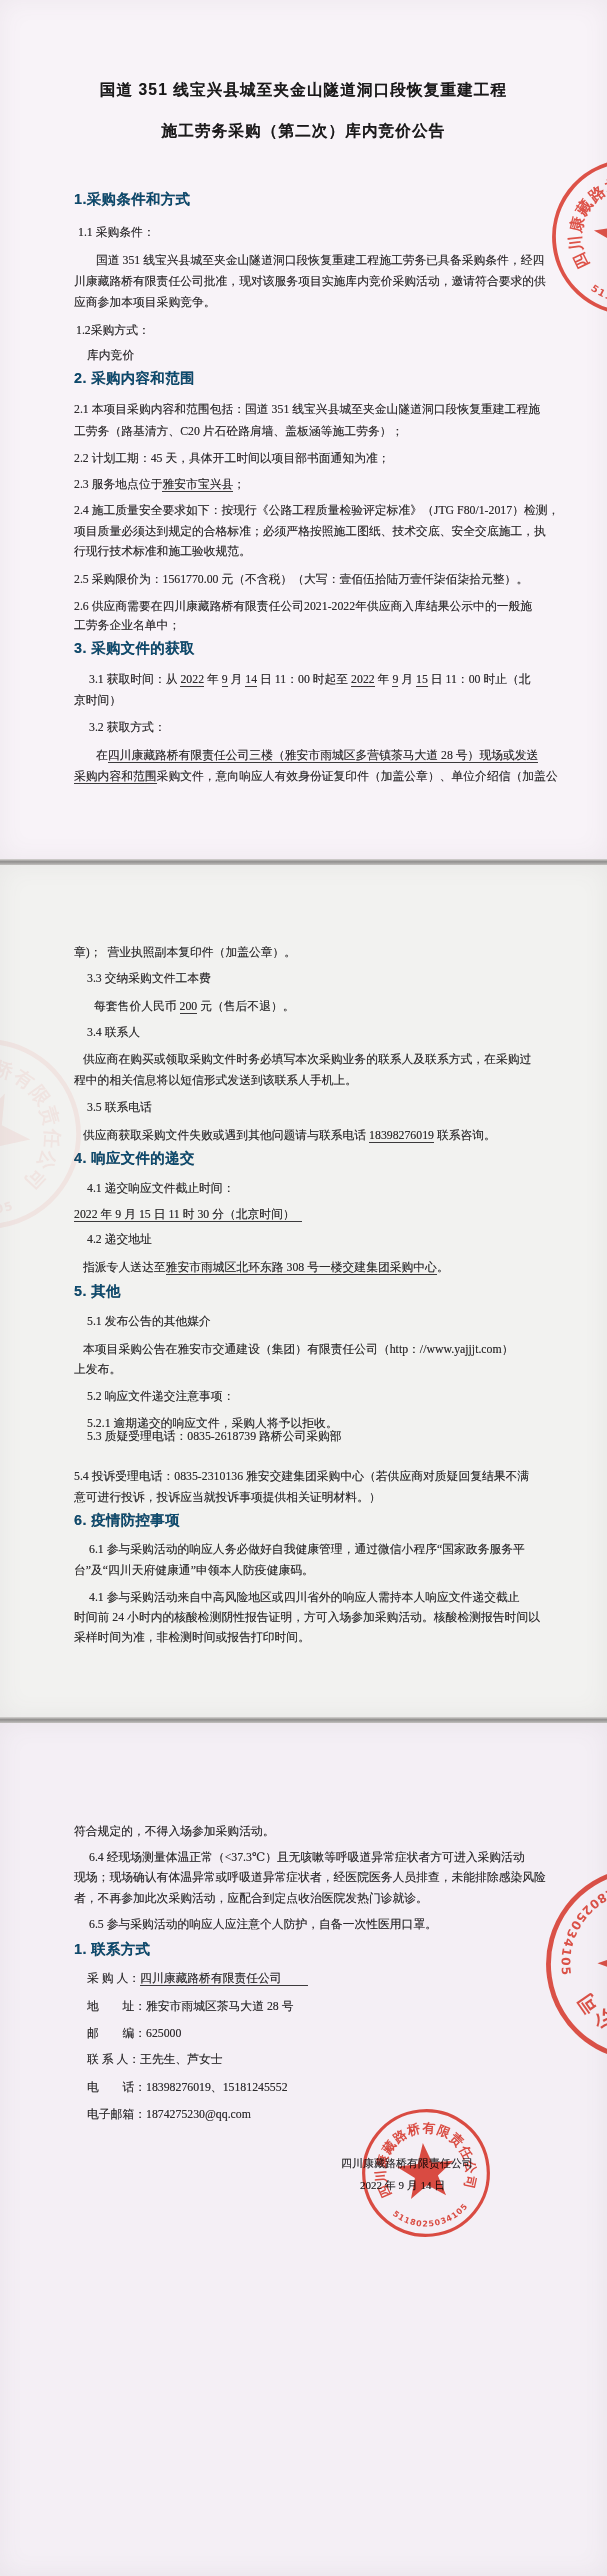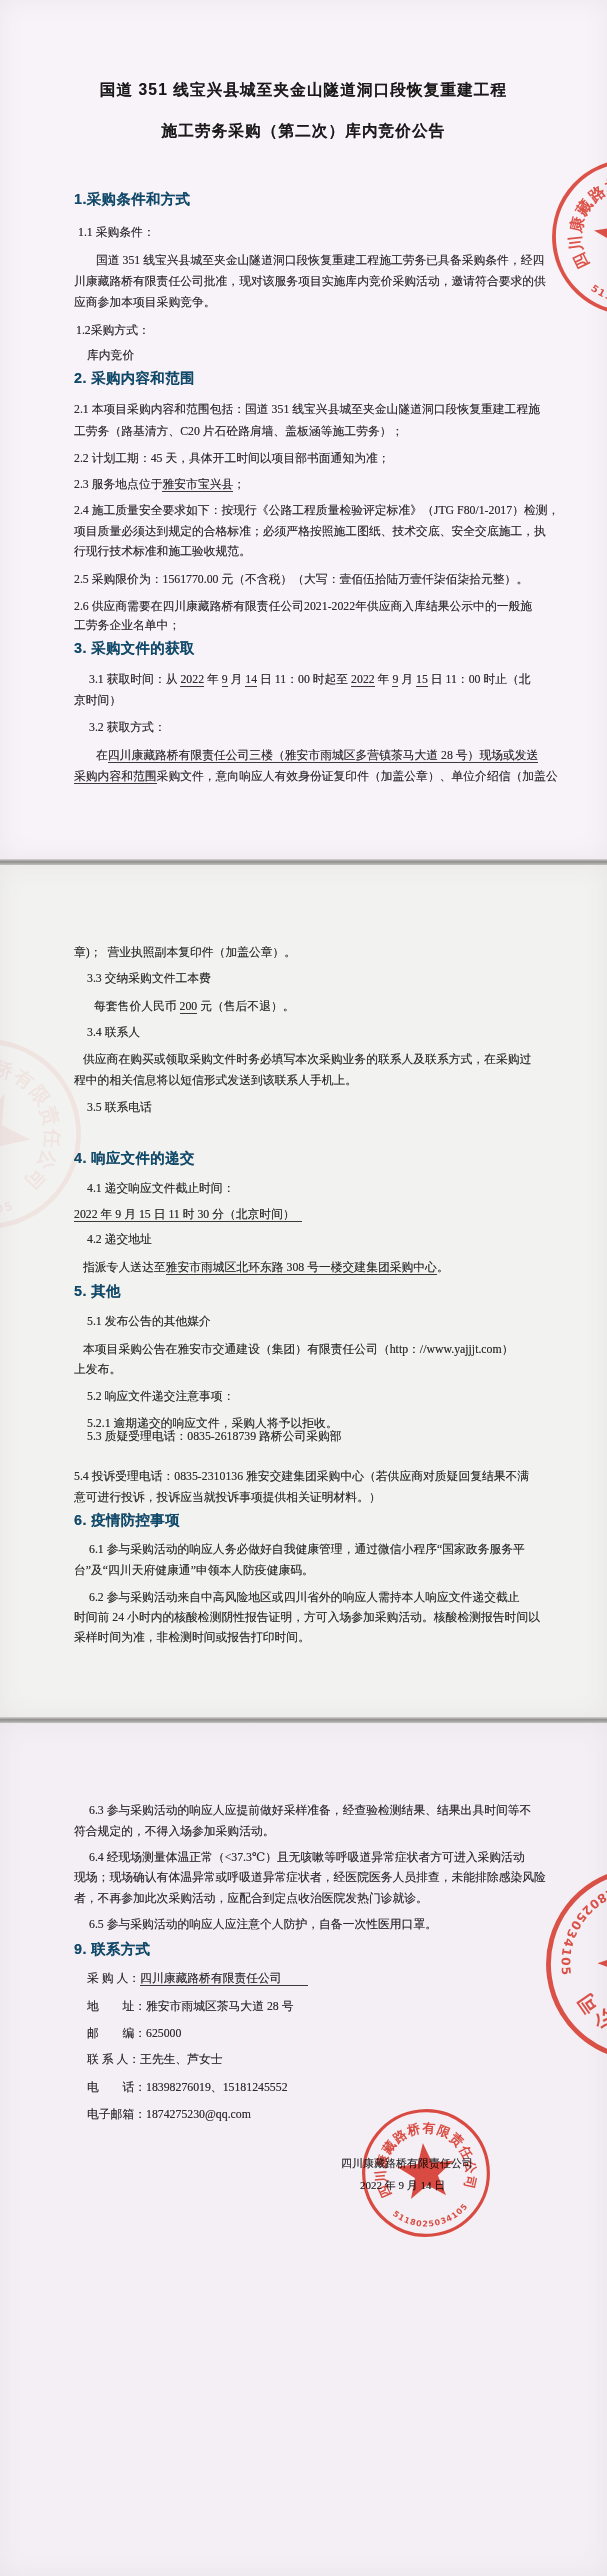--- a/index.html
+++ b/index.html
@@ -82,38 +82,39 @@
     </div>
     <div class="sep" data-name="page-separator"></div>
     <div class="page" data-name="page-2" style="height: 852px; background: rgb(242, 242, 240);">
       <div class="line body" data-name="text-line" style="top: 80px; left: 74px;">章)；  营业执照副本复印件（加盖公章）。</div>
       <div class="line body" data-name="text-line" style="top: 106px; left: 87px;">3.3 交纳采购文件工本费</div>
       <div class="line body" data-name="text-line" style="top: 134px; left: 86px; margin-left: 8px;">每套售价人民币 <span class="u" data-name="underlined-text">200</span> 元（售后不退）。</div>
       <div class="line body" data-name="text-line" style="top: 160px; left: 87px;">3.4 联系人</div>
       <div class="line body" data-name="text-line" style="top: 187px; left: 83px;">供应商在购买或领取采购文件时务必填写本次采购业务的联系人及联系方式，在采购过</div>
       <div class="line body" data-name="text-line" style="top: 208px; left: 74px;">程中的相关信息将以短信形式发送到该联系人手机上。</div>
       <div class="line body" data-name="text-line" style="top: 235px; left: 87px;">3.5 联系电话</div>
+      <div class="line body" data-name="text-line" style="top: 263px; left: 83px;">供应商获取采购文件失败或遇到其他问题请与联系电话 <span class="u" data-name="underlined-text">18398276019</span> 联系咨询。</div>
       <div class="line h" data-name="section-heading" style="top: 284px; left: 74px;">4. 响应文件的递交</div>
       <div class="line body" data-name="text-line" style="top: 316px; left: 87px;">4.1 递交响应文件截止时间：</div>
       <div class="line body" data-name="text-line" style="top: 342px; left: 74px;"><span class="u" data-name="underlined-text" style="padding-right: 7.6px;">2022 年 9 月 15 日 11 时 30 分（北京时间）</span></div>
       <div class="line body" data-name="text-line" style="top: 367px; left: 87px;">4.2 递交地址</div>
       <div class="line body" data-name="text-line" style="top: 395px; left: 83px;">指派专人送达至<span class="u" data-name="underlined-text">雅安市雨城区北环东路 308 号一楼交建集团采购中心</span>。</div>
       <div class="line h" data-name="section-heading" style="top: 417px; left: 74px;">5. 其他</div>
       <div class="line body" data-name="text-line" style="top: 449px; left: 87px;">5.1 发布公告的其他媒介</div>
       <div class="line body" data-name="text-line" style="top: 477px; left: 83px;">本项目采购公告在雅安市交通建设（集团）有限责任公司（http：//www.yajjjt.com）</div>
       <div class="line body" data-name="text-line" style="top: 497px; left: 74px;">上发布。</div>
       <div class="line body" data-name="text-line" style="top: 524px; left: 87px;">5.2 响应文件递交注意事项：</div>
       <div class="line body" data-name="text-line" style="top: 551px; left: 87px;">5.2.1 逾期递交的响应文件，采购人将予以拒收。</div>
       <div class="line body" data-name="text-line" style="top: 564px; left: 87px;">5.3 质疑受理电话：0835-2618739 路桥公司采购部</div>
       <div class="line body" data-name="text-line" style="top: 604px; left: 74px;">5.4 投诉受理电话：0835-2310136 雅安交建集团采购中心（若供应商对质疑回复结果不满</div>
       <div class="line body" data-name="text-line" style="top: 625px; left: 74px;">意可进行投诉，投诉应当就投诉事项提供相关证明材料。）</div>
       <div class="line h" data-name="section-heading" style="top: 646px; left: 74px;">6. 疫情防控事项</div>
       <div class="line body" data-name="text-line" style="top: 677px; left: 89px; font-family: Liberation Serif, serif;">6.1 参与采购活动的响应人务必做好自我健康管理，通过微信小程序“国家政务服务平</div>
       <div class="line body" data-name="text-line" style="top: 698px; left: 74px;">台”及“四川天府健康通”申领本人防疫健康码。</div>
-      <div class="line body" data-name="text-line" style="top: 725px; left: 89px;">6.2 参与采购活动来自中高风险地区或四川省外的响应人需持本人响应文件递交截止</div>
+      <div class="line body" data-name="text-line" style="top: 725px; left: 89px;">4.1 参与采购活动来自中高风险地区或四川省外的响应人需持本人响应文件递交截止</div>
       <div class="line body" data-name="text-line" style="top: 745px; left: 74px;">时间前 24 小时内的核酸检测阴性报告证明，方可入场参加采购活动。核酸检测报告时间以</div>
       <div class="line body" data-name="text-line" style="top: 765px; left: 74px;">采样时间为准，非检测时间或报告打印时间。</div>
       <svg width="202" height="202" viewBox="0 0 266 266" class="stamp" data-name="seal-page2-ghost" style="left: -115px; top: 168px; opacity: 0.07; transform: rotate(25deg); transform-origin: center center;">
         <circle cx="133" cy="133" r="121.875" fill="none" stroke="#e0382a" stroke-width="6.25"></circle>
         <polygon points="133.0,74.3 147.0,113.8 188.9,114.8 155.6,140.3 167.5,180.5 133.0,156.8 98.5,180.5 110.4,140.3 77.1,114.8 119.0,113.8" fill="#e0382a"></polygon>
         <text x="49.782554824174056" y="160.0389870078079" text-anchor="middle" dominant-baseline="central" font-size="25" font-weight="600" fill="#e0382a" font-family="&quot;Liberation Serif&quot;,&quot;DejaVu Serif&quot;,serif" transform="rotate(-108 49.782554824174056 160.0389870078079)">四</text>
         <text x="45.535683127533446" y="130.50134555555155" text-anchor="middle" dominant-baseline="central" font-size="25" font-weight="600" fill="#e0382a" font-family="&quot;Liberation Serif&quot;,&quot;DejaVu Serif&quot;,serif" transform="rotate(-88.36363636363636 45.535683127533446 130.50134555555155)">川</text>
         <text x="51.46189744399793" y="101.25432578181889" text-anchor="middle" dominant-baseline="central" font-size="25" font-weight="600" fill="#e0382a" font-family="&quot;Liberation Serif&quot;,&quot;DejaVu Serif&quot;,serif" transform="rotate(-68.72727272727272 51.46189744399793 101.25432578181889)">康</text>
         <text x="66.8719122440024" y="75.69968577978756" text-anchor="middle" dominant-baseline="central" font-size="25" font-weight="600" fill="#e0382a" font-family="&quot;Liberation Serif&quot;,&quot;DejaVu Serif&quot;,serif" transform="rotate(-49.09090909090909 66.8719122440024 75.69968577978756)">藏</text>
         <text x="89.97336909350967" y="56.80971825201949" text-anchor="middle" dominant-baseline="central" font-size="25" font-weight="600" fill="#e0382a" font-family="&quot;Liberation Serif&quot;,&quot;DejaVu Serif&quot;,serif" transform="rotate(-29.454545454545453 89.97336909350967 56.80971825201949)">路</text>
@@ -134,27 +135,26 @@
         <text x="145.18693434051477" y="232.2546151641322" text-anchor="middle" dominant-baseline="central" font-size="15.625" font-weight="600" fill="#e0382a" font-family="&quot;DejaVu Sans&quot;,&quot;Liberation Sans&quot;,sans-serif" transform="rotate(353 145.18693434051477 232.2546151641322)">0</text>
         <text x="157.19218955996678" y="230.02957262759963" text-anchor="middle" dominant-baseline="central" font-size="15.625" font-weight="600" fill="#e0382a" font-family="&quot;DejaVu Sans&quot;,&quot;Liberation Sans&quot;,sans-serif" transform="rotate(346 157.19218955996678 230.02957262759963)">3</text>
         <text x="168.83679495453003" y="226.35804264972018" text-anchor="middle" dominant-baseline="central" font-size="15.625" font-weight="600" fill="#e0382a" font-family="&quot;DejaVu Sans&quot;,&quot;Liberation Sans&quot;,sans-serif" transform="rotate(339 168.83679495453003 226.35804264972018)">4</text>
         <text x="179.9471562785891" y="221.29475928589267" text-anchor="middle" dominant-baseline="central" font-size="15.625" font-weight="600" fill="#e0382a" font-family="&quot;DejaVu Sans&quot;,&quot;Liberation Sans&quot;,sans-serif" transform="rotate(332 179.9471562785891 221.29475928589267)">1</text>
         <text x="190.35764363510464" y="214.91520442889916" text-anchor="middle" dominant-baseline="central" font-size="15.625" font-weight="600" fill="#e0382a" font-family="&quot;DejaVu Sans&quot;,&quot;Liberation Sans&quot;,sans-serif" transform="rotate(325 190.35764363510464 214.91520442889916)">0</text>
         <text x="199.91306063588584" y="207.3144825477394" text-anchor="middle" dominant-baseline="central" font-size="15.625" font-weight="600" fill="#e0382a" font-family="&quot;DejaVu Sans&quot;,&quot;Liberation Sans&quot;,sans-serif" transform="rotate(318 199.91306063588584 207.3144825477394)">5</text>
       </svg>
     </div>
     <div class="sep" data-name="page-separator"></div>
     <div class="page" data-name="page-3" style="height: 853px; background: rgb(244, 239, 245);">
-      <div class="line body" data-name="text-line" style="top: 80px; left: 89px;">6.3 参与采购活动的响应人应提前做好采样准备，经查验检测结果、结果出具时间等不</div>
       <div class="line body" data-name="text-line" style="top: 101px; left: 74px;">符合规定的，不得入场参加采购活动。</div>
       <div class="line body" data-name="text-line" style="top: 127px; left: 89px;">6.4 经现场测量体温正常（&lt;37.3℃）且无咳嗽等呼吸道异常症状者方可进入采购活动</div>
       <div class="line body" data-name="text-line" style="top: 147px; left: 74px;">现场；现场确认有体温异常或呼吸道异常症状者，经医院医务人员排查，未能排除感染风险</div>
       <div class="line body" data-name="text-line" style="top: 168px; left: 74px;">者，不再参加此次采购活动，应配合到定点收治医院发热门诊就诊。</div>
       <div class="line body" data-name="text-line" style="top: 194px; left: 89px;">6.5 参与采购活动的响应人应注意个人防护，自备一次性医用口罩。</div>
-      <div class="line h" data-name="section-heading" style="top: 217px; left: 74px;">9. 联系方式</div>
+      <div class="line h" data-name="section-heading" style="top: 217px; left: 74px;">1. 联系方式</div>
       <div class="line body" data-name="text-line" style="top: 248px; left: 87px;">采 购 人：<span class="u" data-name="underlined-text" style="padding-right: 26px;">四川康藏路桥有限责任公司</span></div>
       <div class="line body" data-name="text-line" style="top: 276px; left: 87px;">地　　址：雅安市雨城区茶马大道 28 号</div>
       <div class="line body" data-name="text-line" style="top: 303px; left: 87px;">邮　　编：625000</div>
       <div class="line body" data-name="text-line" style="top: 329px; left: 87px;">联 系 人：王先生、芦女士</div>
       <div class="line body" data-name="text-line" style="top: 357px; left: 87px;">电　　话：18398276019、15181245552</div>
       <div class="line body" data-name="text-line" style="top: 384px; left: 87px;">电子邮箱：1874275230@qq.com</div>
       <div class="line footer" data-name="text-line" style="top: 433px; left: 341px;">四川康藏路桥有限责任公司</div>
       <div class="line footer" data-name="text-line" style="top: 455px; left: 360px;">2022 年 9 月 14 日</div>
       <svg width="206" height="206" viewBox="0 0 272 272" class="stamp" data-name="seal-page3-right-edge" style="left: 540px; top: 138px; opacity: 0.85; transform: rotate(127deg); transform-origin: center center;">
         <circle cx="136" cy="136" r="124.8" fill="none" stroke="#e0382a" stroke-width="6.4"></circle>

